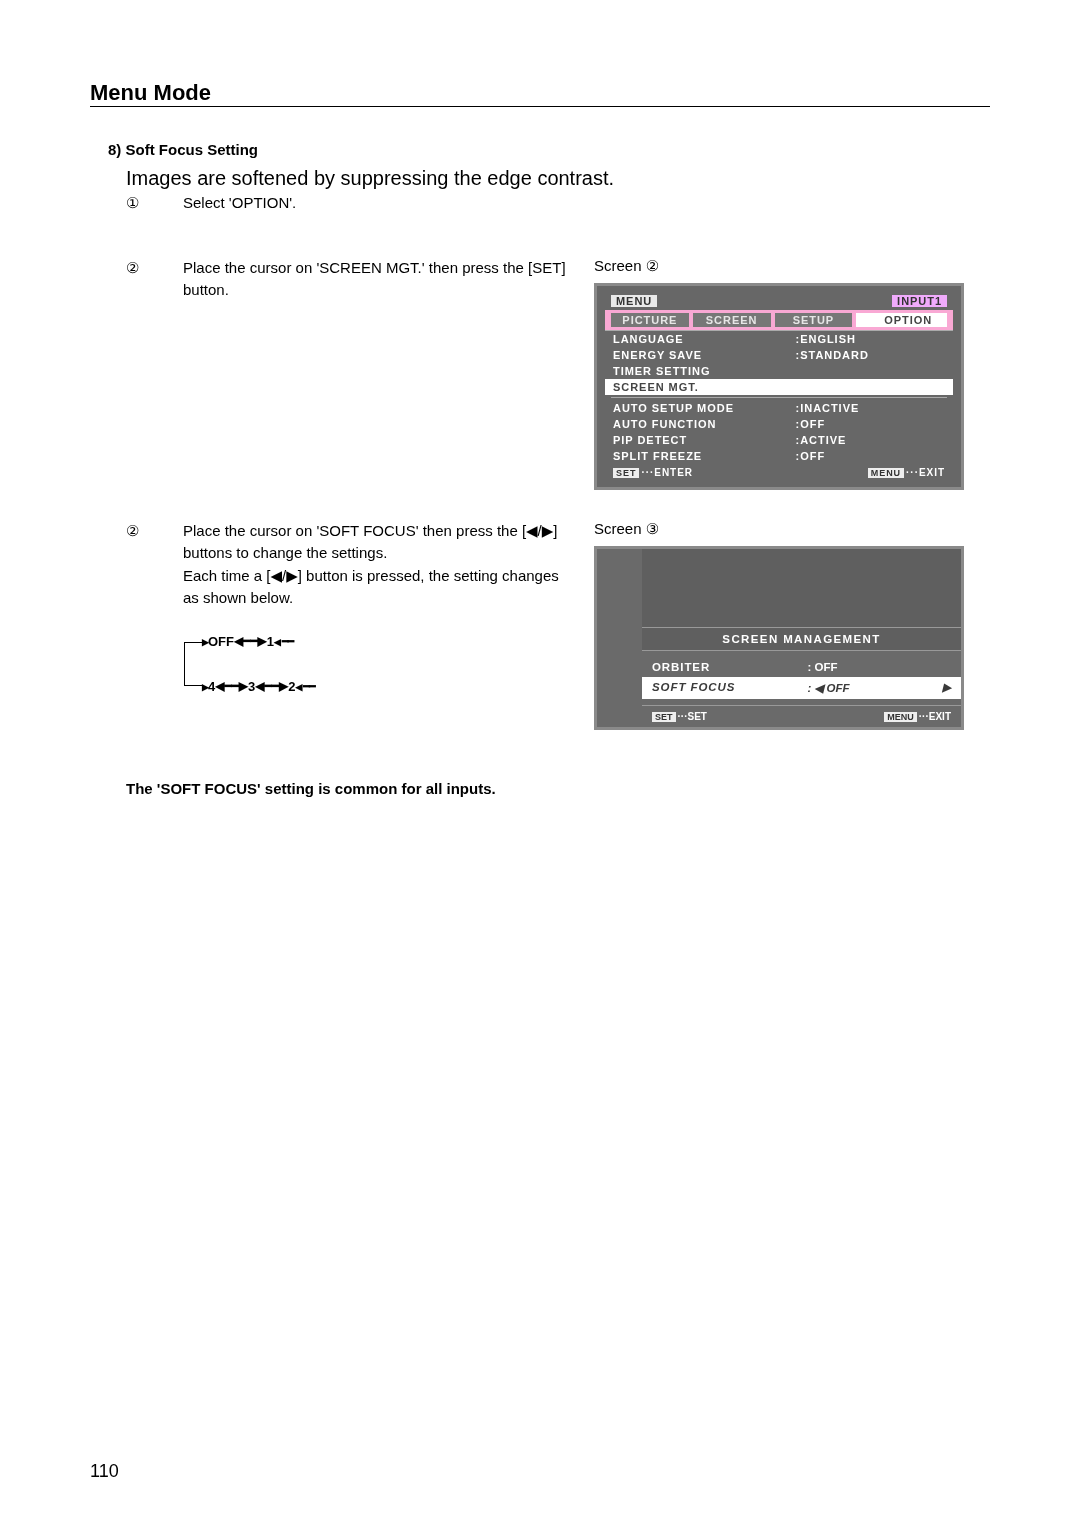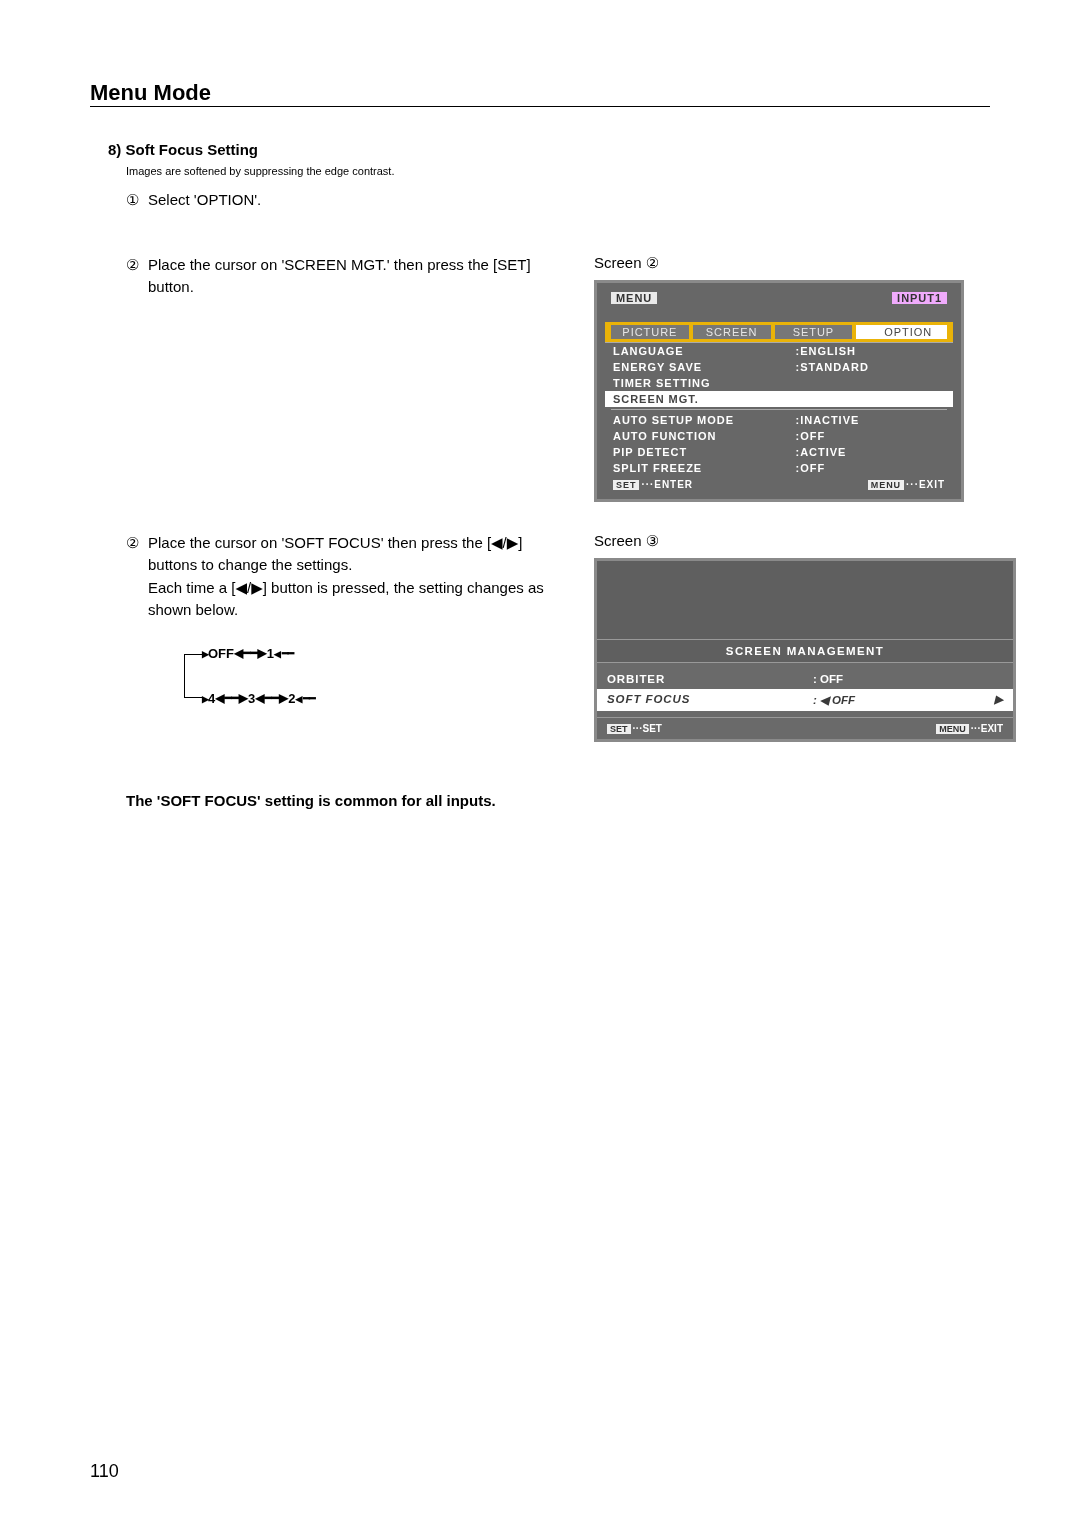--- a/index.html
+++ b/index.html
@@ -15,82 +15,82 @@
   .page-title {
     font-size: 22px;
     font-weight: bold;
     border-bottom: 1.5px solid #000;
     padding-bottom: 0;
     margin-bottom: 34px;
   }
   .indent1 { margin-left: 18px; }
   .indent2 { margin-left: 36px; }
   .sec-head { font-size: 15px; font-weight: bold; margin-bottom: 6px; }
-  .body-text { font-size: 11px; margin-bottom: 10px; line-height: 1.4; }
+  .body-text { font-size: 20px; line-height: 1.4; }
   .factory-box {
     display: inline-block;
     border: 1px solid #000;
     border-radius: 8px;
     padding: 8px 14px;
     font-size: 15px;
     margin: 8px 0 28px 0;
   }
   .step-row { display: flex; }
   .step-col-left { width: 56%; padding-right: 26px; }
   .step-col-right { width: 44%; }
   .step {
     display: flex; font-size: 15px; line-height: 1.5; margin-bottom: 12px;
   }
   .step .num { width: 22px; flex-shrink: 0; }
-  .step .txt { flex: 1; }
+  .step .txt { flex: 1; margin-left: 35px; }
   .screen-label { font-size: 15px; margin-bottom: 8px; }
 
   
   .osd {
     width: 370px;
     background: #7e7e7e;
     border: 3px solid #8a8a8a;
     font-family: Arial, sans-serif;
     letter-spacing: 0.06em;
   }
   .osd-inner { padding: 6px 8px 6px 8px; background:#676767; }
   .osd-topbar {
     display:flex; justify-content:space-between; padding: 3px 6px;
     font-size: 11px; font-weight: bold; color: #fff;
   }
   .osd-topbar span:first-child { background:#eaeaea; color:#333; padding:0 5px; }
   .osd-topbar span:last-child  { background:#f0abfc; color:#333; padding:0 5px; }
   .osd-tabs {
     display:flex; gap:4px; padding: 3px 6px; font-size:11px;
-    color:#d0d0d0; font-weight:normal; border-bottom:1px solid #aaa;
-    background:#eab308;
-    margin-top:15px;
+    color:#d0d0d0; font-weight:bold; border-bottom:1px solid #aaa;
+    background:#f9a8d4;
   }
   .osd-tabs div { flex:1; text-align:center; padding:1px 0; background:#777; color:#e6e6e6; }
   .osd-tabs .active { background:#fff; color:#444;padding-left:13px; }
   .osd-row {
     display:flex; font-size:11px; color:#fff; font-weight:bold;
     padding: 2px 8px;
   }
   .osd-row.highlight { background:#fff; color:#444; }
   .osd-row.highlight .osd-k, .osd-row.highlight .osd-v { color:#444; }
   .osd-divider { border-top:1px solid #aaa; margin:2px 6px; }
   .osd-k { flex: 0 0 55%; }
   .osd-v { flex: 1; }
   .osd-footer {
     display:flex; justify-content:space-between; font-size:10px;
     color:#fff; padding:3px 8px; font-weight:bold;
   }
   .osd-footer .chip { background:#eee; color:#333; padding:0 3px; margin-right:2px; font-size:9px;}
 
   
   .osd2 {
-    width: 422px;
+    width: 370px;
     background: #6a6a6a;
     border: 3px solid #8a8a8a;
+    padding-left: 45px;
   }
   .osd2 .blank { height: 78px; background:#5f5f5f; }
   .osd2-title {
     text-align:center; font-size:11.5px; color:#fff; font-weight:bold;
     letter-spacing:0.12em; padding:5px 0; border-top:1px solid #999; border-bottom:1px solid #999;
     background:#5f5f5f;
   }
   .osd2-row {
     display:flex; font-size:11.5px; font-weight:bold; padding:4px 10px;
     color:#fff;

